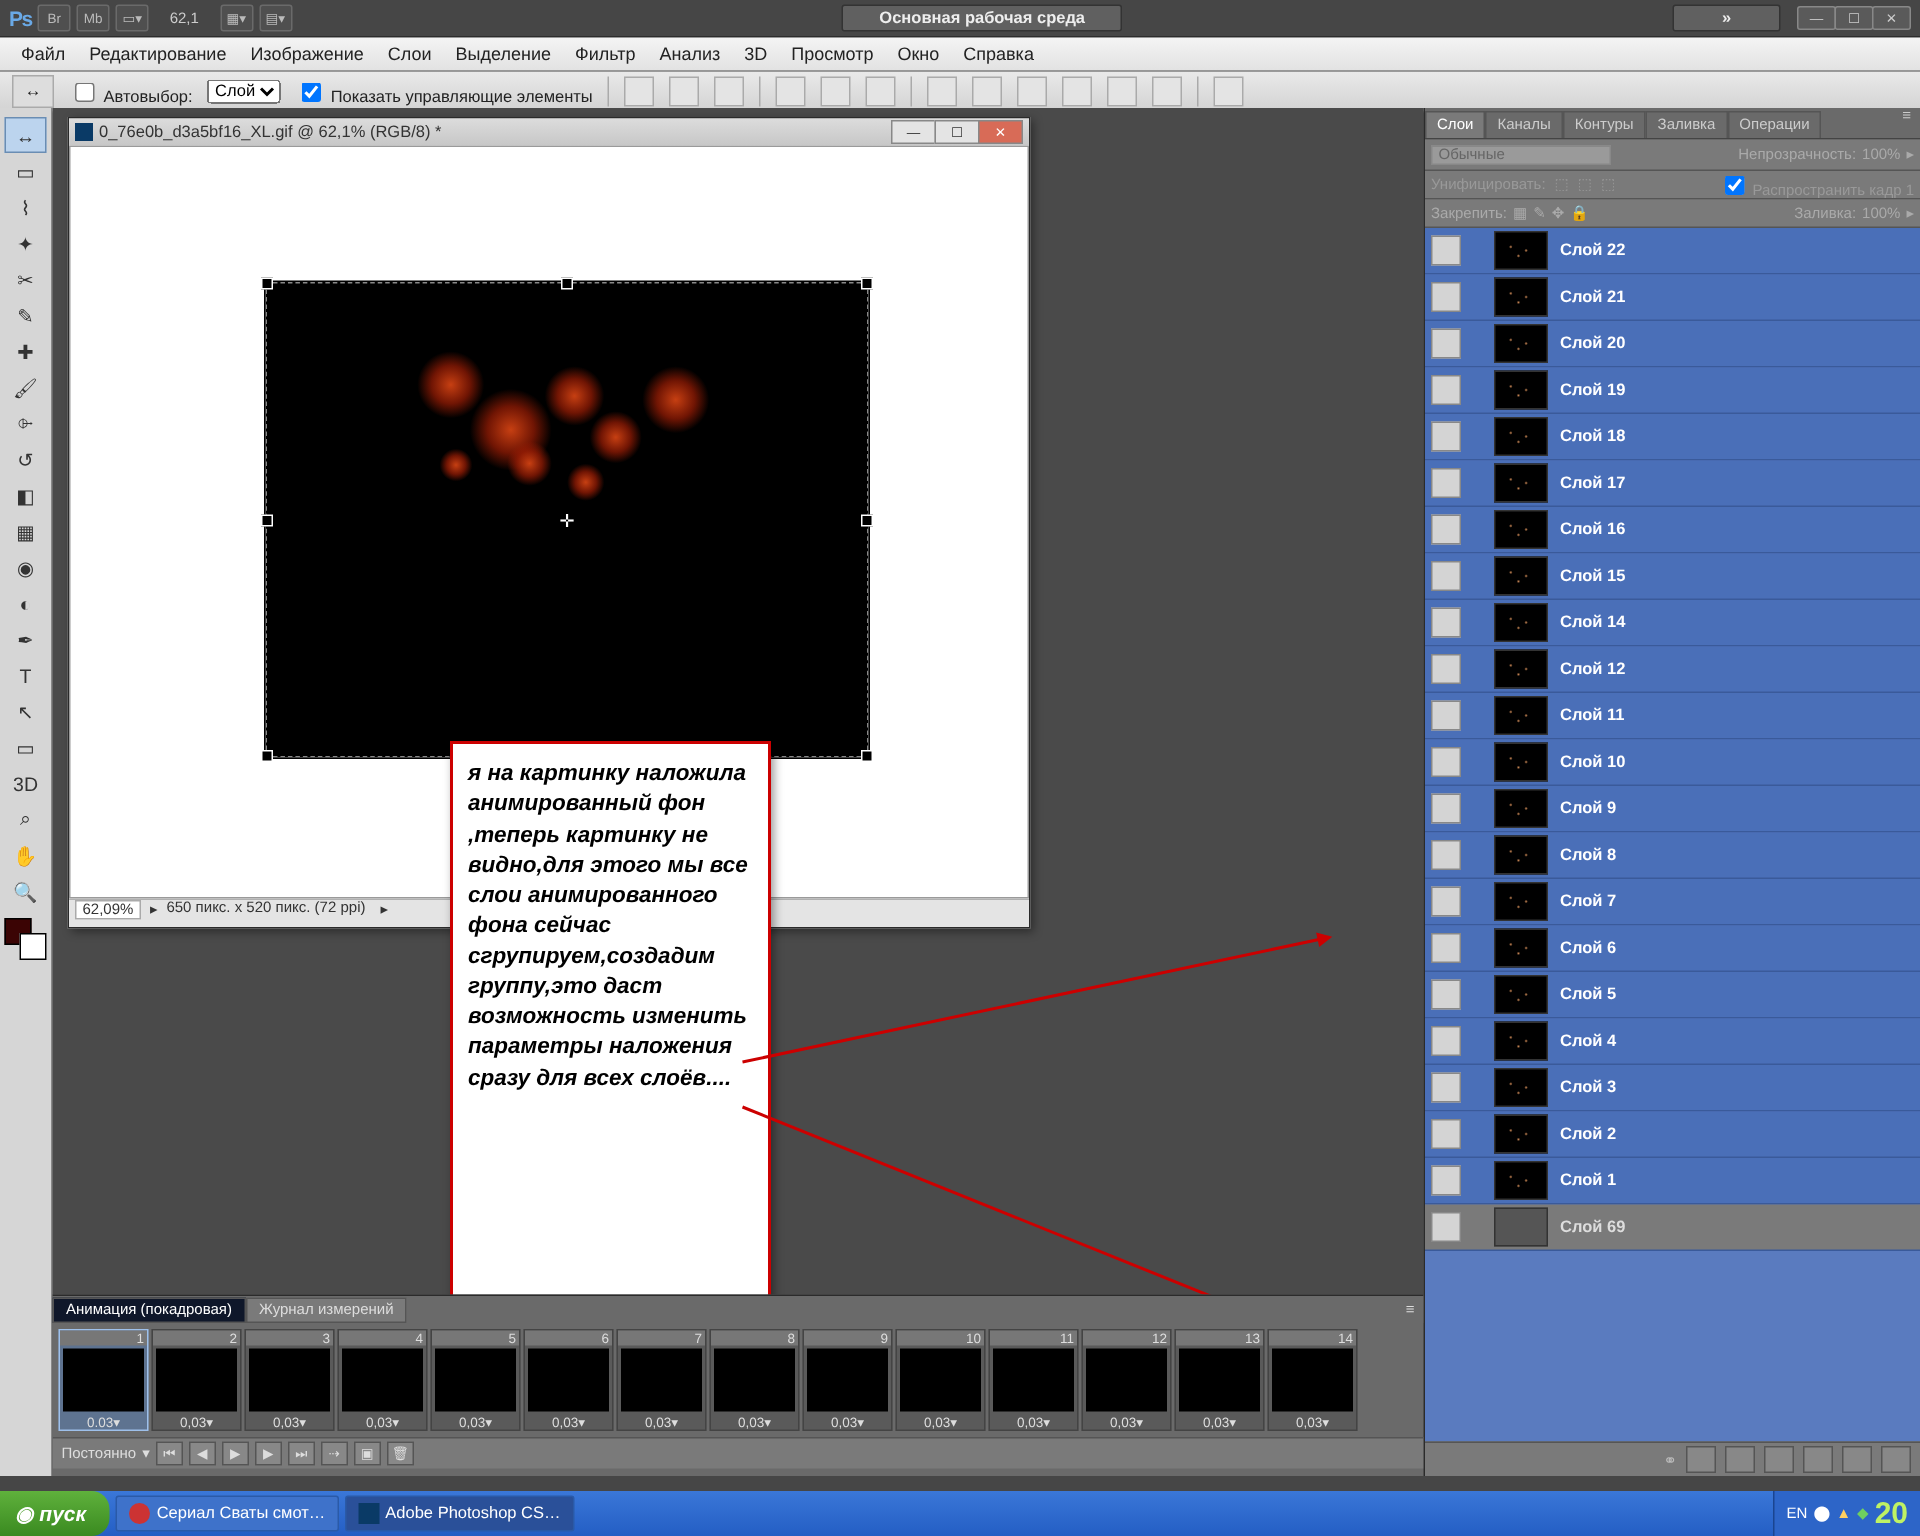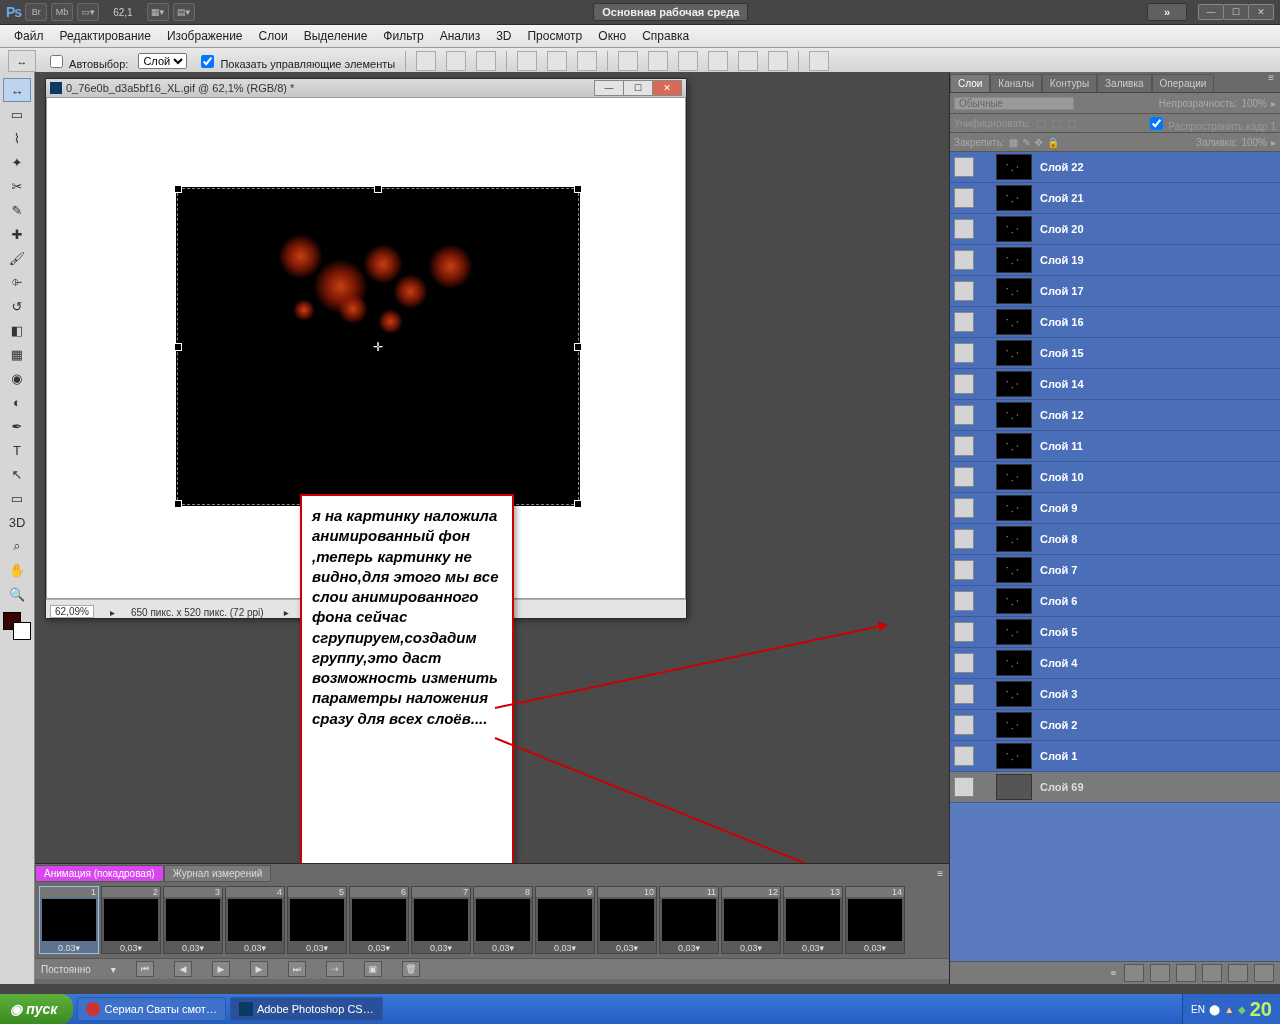--- a/index.html
+++ b/index.html
@@ -1,21 +1,21 @@
 <!DOCTYPE html>
 <html><head>
 <meta charset="utf-8">
 <style>
 html,body{margin:0;padding:0;width:1280px;height:1024px;overflow:hidden;font-family:Tahoma,Arial,sans-serif;font-size:11px;background:#464646;color:#d1d1d1}
 
 .appbar{height:24px;background:#464646;border-bottom:1px solid #2c2c2c;display:flex;align-items:center;gap:4px;padding:0 6px}
 .appbar .ps{color:#6aa9e6;font-weight:bold;font-size:14px;letter-spacing:-1px}
 .appbar .sq{width:20px;height:16px;border:1px solid #6a6a6a;background:#4f4f4f;display:flex;align-items:center;justify-content:center;font-size:9px;color:#bbb;border-radius:2px}
 .appbar .zoom{color:#ccc;font-size:10px;margin:16px 10px}
-.workspace-btn{margin-left:auto;background:#606060;border:1px solid #333;color:#eee;padding:2px 8px;font-size:11px;border-radius:2px;font-weight:bold}
+.workspace-btn{margin-left:auto;background:#606060;border:1px solid #333;color:#eee;padding:2px 24px;font-size:11px;border-radius:2px;font-weight:bold}
 .wb2{width:22px;display:flex;justify-content:center}
 .win-ctrls{display:flex;gap:0;margin-left:8px}
 .win-ctrls span{width:24px;height:14px;border:1px solid #888;background:#5a5a5a;border-radius:2px;display:flex;align-items:center;justify-content:center;font-size:9px;color:#ccc;margin-left:-1px}
 
 .menubar{height:22px;background:linear-gradient(#f4f4f4,#e2e2e2);border-bottom:1px solid #9a9a9a;display:flex;align-items:center;padding:0 6px;color:#222;font-size:12px}
 .menubar span{padding:0 8px;cursor:pointer}
 
 .optbar{height:26px;background:linear-gradient(#e9e9e9,#d3d3d3);border-bottom:1px solid #8a8a8a;display:flex;align-items:center;padding:0 8px;gap:10px;color:#222;font-size:11px}
 .optbar .moveico{width:26px;height:20px;border:1px solid #aaa;background:#ddd;display:flex;align-items:center;justify-content:center}
 .optbar select{font-size:11px}
@@ -38,39 +38,39 @@
 .docwin .titlebar .wctl span{width:28px;height:14px;border:1px solid #888;display:flex;align-items:center;justify-content:center;font-size:9px;margin-left:-1px}
 .wctl .min{background:#e4e4e4}.wctl .max{background:#e4e4e4}.wctl .cls{background:#d86b57;color:#fff}
 .docwin .canvaswrap{background:#fff;border:1px solid #9a9a9a;margin:0;position:relative;height:500px}
 .canvas{position:absolute;left:130px;top:90px;width:400px;height:315px;background:#000;border:1px dashed #888;outline:1px solid #000}
 .canvas .handle{position:absolute;width:6px;height:6px;background:#000;border:1px solid #fff}
 .h-tl{left:-4px;top:-4px}.h-tr{right:-4px;top:-4px}.h-bl{left:-4px;bottom:-4px}.h-br{right:-4px;bottom:-4px}
 .h-tm{left:50%;top:-4px;margin-left:-4px}.h-bm{left:50%;bottom:-4px;margin-left:-4px}
 .h-lm{left:-4px;top:50%;margin-top:-4px}.h-rm{right:-4px;top:50%;margin-top:-4px}
 .canvas .center-cross{position:absolute;left:50%;top:50%;width:12px;height:12px;margin:-6px 0 0 -6px;color:#fff;font-size:12px;text-align:center;line-height:12px}
 .dot{position:absolute;border-radius:50%;background:radial-gradient(circle,rgba(220,70,20,.9) 0%,rgba(160,30,5,.7) 40%,rgba(0,0,0,0) 70%)}
-.docwin .status{height:18px;background:#e4e4e4;border-top:1px solid #b0b0b0;display:flex;align-items:flex-end;font-size:10px;color:#333;padding:0 4px;gap:16px}
+.docwin .status{height:18px;background:#e4e4e4;border-top:1px solid #b0b0b0;display:flex;align-items:flex-start;font-size:10px;color:#333;padding:0 4px;gap:6px}
 .docwin .status .zoomv{border:1px solid #aaa;background:#fff;padding:0 4px}
 
 .annot{position:absolute;left:265px;top:422px;width:190px;height:450px;background:#fff;border:2px solid #c00;padding:10px;font-family:Arial;font-size:15px;font-style:italic;font-weight:bold;color:#000;line-height:1.35;box-shadow:2px 2px 6px rgba(0,0,0,.4)}
 
 .arrow{position:absolute;height:2px;background:#c00;transform-origin:left center}
 .arrow:after{content:"";position:absolute;right:-2px;top:-4px;border-left:10px solid #c00;border-top:5px solid transparent;border-bottom:5px solid transparent}
 
 .animpanel{position:absolute;left:0;right:0;bottom:0;height:120px;background:#6a6a6a;border-top:1px solid #2b2b2b}
 .animpanel .tabs{height:18px;background:#6a6a6a;display:flex;align-items:center;font-size:10px;color:#ddd}
 .animpanel .tabs .tab{padding:2px 8px;background:#7a7a7a;border:1px solid #555;margin-right:0}
-.animpanel .tabs .tab.act{background:#d946ef;color:#fff}
+.animpanel .tabs .tab.act{background:#0f172a;color:#fff}
 .frames{display:flex;gap:2px;padding:4px;overflow:hidden}
 .frame{width:58px;border:1px solid #444;background:#5a5a5a;display:flex;flex-direction:column}
 .frame.sel{border:1px solid #9ec0ea;background:#5e7390}
 .frame .num{font-size:9px;color:#ddd;background:#777;padding:0 2px;text-align:right}
 .frame .thumb{height:42px;background:#000;margin:2px}
 .frame .dur{font-size:9px;color:#ddd;text-align:center}
-.animctrl{height:20px;background:#7a7a7a;border-top:1px solid #555;display:flex;align-items:center;gap:20px;padding:0 6px;font-size:10px;color:#ddd}
+.animctrl{height:20px;background:#7a7a7a;border-top:1px solid #555;display:flex;align-items:center;gap:4px;padding:0 6px;font-size:10px;color:#ddd}
 .animctrl .btn{width:16px;height:14px;border:1px solid #555;background:#888;display:flex;align-items:center;justify-content:center;font-size:9px;cursor:pointer}
 
 .rightcol{width:330px;background:#6a6a6a;border-left:1px solid #2b2b2b;display:flex;flex-direction:column}
 .paneltabs{height:20px;background:#6a6a6a;display:flex;font-size:10px;color:#ccc;border-bottom:1px solid #444}
 .paneltabs .t{padding:3px 7px;background:#6a6a6a;border:1px solid #555;border-bottom:none;margin-top:2px}
 .paneltabs .t.act{background:#7a7a7a;color:#fff}
 .panelopts{height:20px;background:#7a7a7a;display:flex;align-items:center;font-size:10px;color:#aaa;padding:0 4px;gap:4px;border-bottom:1px solid #555}
 .panelopts .dd{border:1px solid #888;background:#9a9a9a;color:#666;padding:0 4px;width:110px}
 .panelopts2{height:18px;background:#7a7a7a;display:flex;align-items:center;font-size:10px;color:#999;padding:0 4px;gap:6px;border-bottom:1px solid #555}
 .locks{height:18px;background:#7a7a7a;display:flex;align-items:center;font-size:10px;color:#aaa;padding:0 4px;gap:4px;border-bottom:1px solid #555}
@@ -383,20 +383,28 @@
             <div class="spark"></div>
           </div>
           <span>Слой 19</span>
         </div>
         <div class="layer">
           <div class="vis"></div>
           <div class="link"></div>
           <div class="th">
             <div class="spark"></div>
           </div>
+          <span>Слой 18</span>
+        </div>
+        <div class="layer">
+          <div class="vis"></div>
+          <div class="link"></div>
+          <div class="th">
+            <div class="spark"></div>
+          </div>
           <span>Слой 17</span>
         </div>
         <div class="layer">
           <div class="vis"></div>
           <div class="link"></div>
           <div class="th">
             <div class="spark"></div>
           </div>
           <span>Слой 16</span>
         </div>

